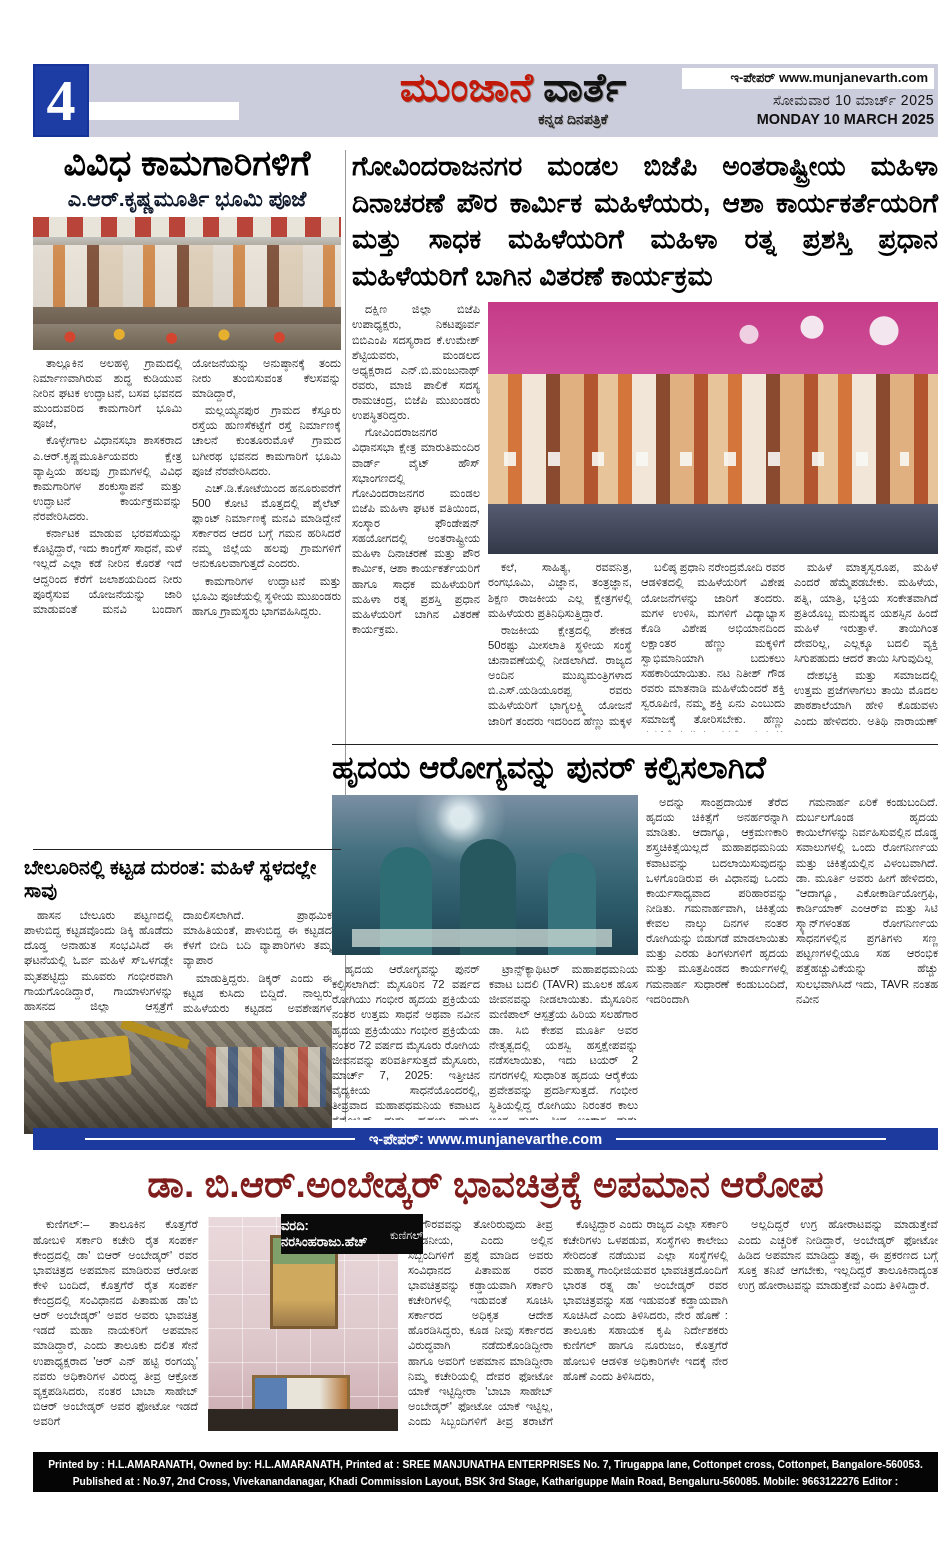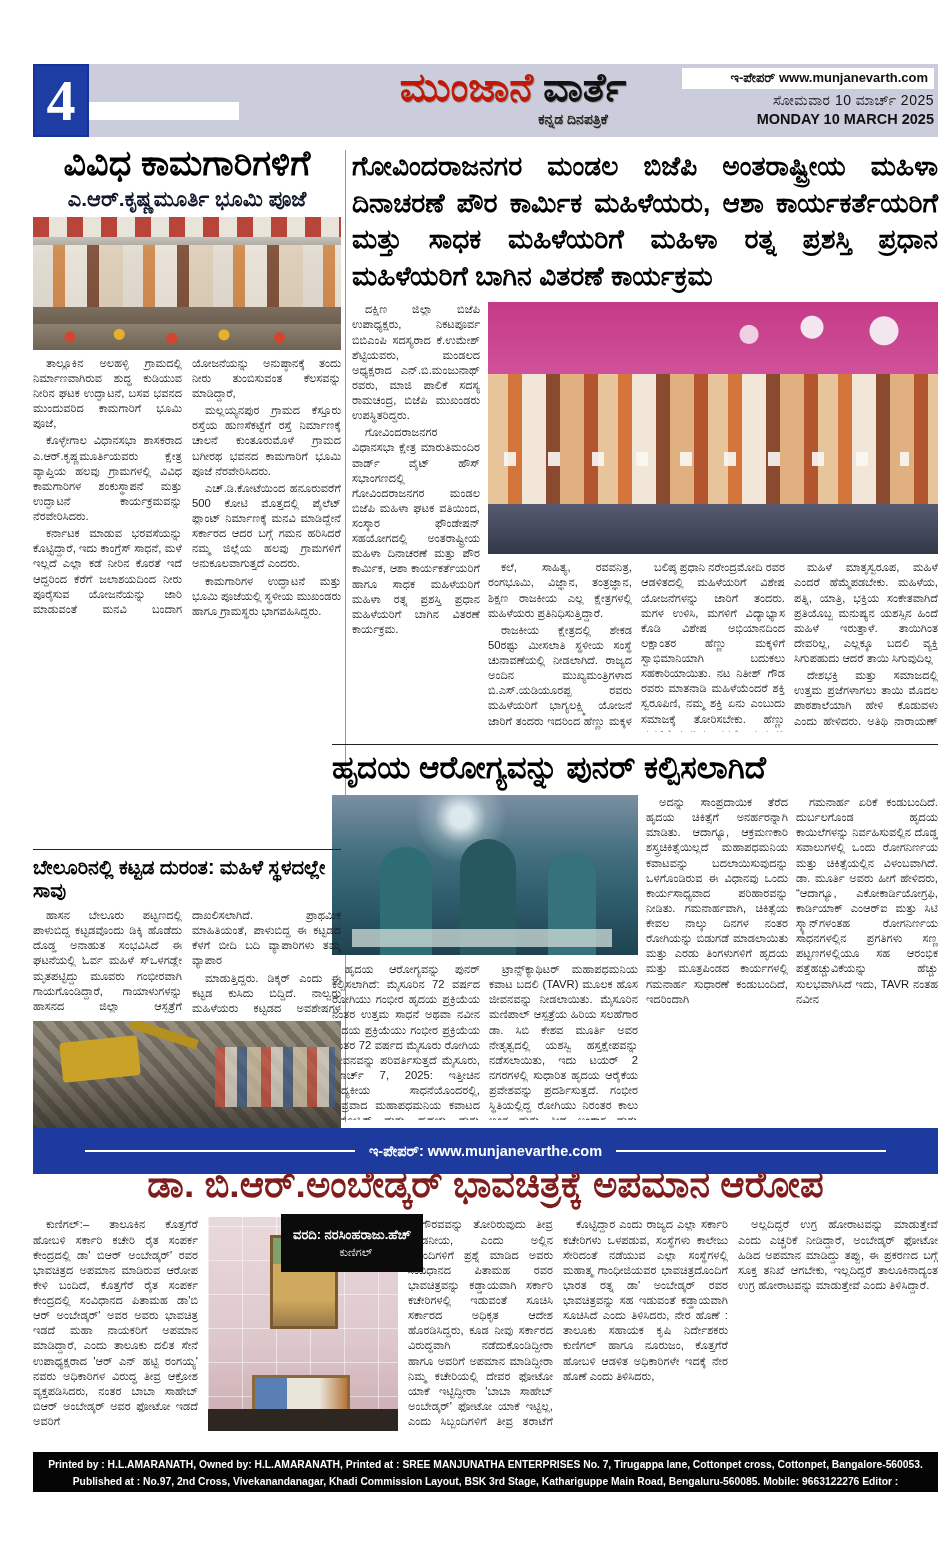--- a/index.html
+++ b/index.html
@@ -68,52 +68,52 @@
       background:radial-gradient(circle at 42% 14%,rgba(240,250,252,.85) 0 10px,rgba(240,250,252,.25) 26px,transparent 46px);}
   .heart-photo .fig1{position:absolute;left:48px;top:52px;width:52px;height:108px;border-radius:26px 26px 0 0;background:#2e6d74;}
   .heart-photo .fig2{position:absolute;left:128px;top:44px;width:56px;height:116px;border-radius:28px 28px 0 0;background:#27585f;}
   .heart-photo .fig3{position:absolute;left:216px;top:58px;width:48px;height:102px;border-radius:24px 24px 0 0;background:#35727b;}
   .heart-photo .table{position:absolute;left:20px;bottom:8px;width:260px;height:18px;background:#c8d6d2;opacity:.8;}
   .heart-b1{position:absolute;left:0;top:212px;width:148px;height:158px;overflow:hidden;}
   .heart-b2{position:absolute;left:157px;top:212px;width:149px;height:158px;overflow:hidden;}
   .heart-r1{position:absolute;left:314px;top:45px;width:142px;height:325px;overflow:hidden;}
   .heart-r2{position:absolute;left:464px;top:45px;width:142px;height:325px;overflow:hidden;}
   
-  .art-belur{position:absolute;left:33px;top:853px;width:308px;}
+  .art-belur{position:absolute;left:24px;top:853px;width:308px;}
   .art-belur h1{margin:3px 0 6px 0;font-size:19.5px;font-weight:bold;color:#000;}
   .belur-body{height:108px;overflow:hidden;column-count:2;column-gap:10px;}
   .belur-photo{margin-top:5px;width:308px;height:113px;background:linear-gradient(180deg,#99917f,#7d766a 45%,#5b554b 80%,#47423a);}
   .belur-photo .debris{position:absolute;left:0;top:0;width:100%;height:100%;
       background:repeating-linear-gradient(48deg,rgba(30,25,20,.25) 0 7px,transparent 7px 15px);}
   .belur-photo .excavator{position:absolute;left:28px;top:18px;width:78px;height:40px;background:#c9a227;transform:rotate(-6deg);border-radius:4px;}
   .belur-photo .arm{position:absolute;left:96px;top:8px;width:70px;height:10px;background:#b5901f;transform:rotate(18deg);}
   .belur-photo .people{position:absolute;right:6px;top:26px;width:120px;height:60px;
       background:repeating-linear-gradient(90deg,#cf4f3e 0 10px,#e8e2d4 10px 22px,#3f5d8a 22px 32px,#d9c9a8 32px 46px);opacity:.7;}
   
-  .midbanner{position:absolute;left:33px;top:1128px;width:905px;height:46px;background:#1d3a9e;
+  .midbanner{position:absolute;left:33px;top:1128px;width:905px;height:22px;background:#1d3a9e;
              display:flex;align-items:center;justify-content:center;gap:14px;}
   .midbanner .line{height:2px;background:#fff;flex:1;max-width:270px;}
   .midbanner .txt{color:#fff;font-size:14.5px;font-weight:bold;white-space:nowrap;}
   
   .art-amb{position:absolute;left:33px;top:1163px;width:905px;}
   .art-amb h1{margin:0 0 10px 0;font-size:37px;font-weight:bold;text-align:center;color:#7f1d1d;line-height:1.2;}
   .amb-row{position:relative;display:flex;gap:10px;height:214px;}
   .amb-c1{width:165px;overflow:hidden;}
   .amb-photowrap{width:190px;position:relative;}
   .amb-photo{width:190px;height:214px;background:linear-gradient(180deg,#ead9dc,#ddc7cb 60%,#caa9ae);}
   .amb-photo .tiles{position:absolute;left:0;top:0;width:100%;height:100%;
       background:repeating-linear-gradient(0deg,rgba(255,255,255,.5) 0 1px,transparent 1px 34px),
                  repeating-linear-gradient(90deg,rgba(255,255,255,.5) 0 1px,transparent 1px 34px);}
   .amb-photo .frame1{position:absolute;left:62px;top:18px;width:62px;height:88px;border:3px solid #7a5a30;
       background:linear-gradient(180deg,#7fa06a 0 30%,#cfa95e 30% 70%,#9c7a4a);}
   .amb-photo .frame2{position:absolute;left:44px;bottom:10px;width:92px;height:40px;border:3px solid #8a6a3a;
       background:linear-gradient(90deg,#5a7fb5 0 35%,#e8e4da 35% 70%,#b5763a);}
   .amb-photo .desk{position:absolute;left:0;bottom:0;width:100%;height:22px;background:#2e2620;}
-  .reporterbox{position:absolute;left:248px;top:-3px;width:142px;height:58px;background:#0b0b0b;color:#fff;
-      display:flex;flex-direction:column;align-items:center;justify-content:center;z-index:3;}
+  .reporterbox{position:absolute;left:248px;top:-3px;width:142px;height:40px;background:#0b0b0b;color:#fff;
+      display:flex;flex-direction:row;align-items:center;justify-content:center;z-index:3;}
   .reporterbox .l1{font-size:13px;font-weight:bold;}
   .reporterbox .l2{font-size:11px;margin-top:3px;padding-left:8px;}
   .amb-c2{width:145px;overflow:hidden;}
   .amb-c3{width:165px;overflow:hidden;}
   .amb-c4{flex:1;overflow:hidden;}
   
   .footer{position:absolute;left:33px;top:1452px;width:905px;height:40px;background:#050505;color:#fff;
           text-align:center;font-weight:bold;font-size:10.3px;line-height:1.65;padding-top:5px;box-sizing:border-box;}
 </style>
 </head>

